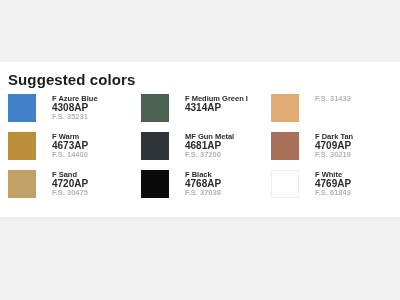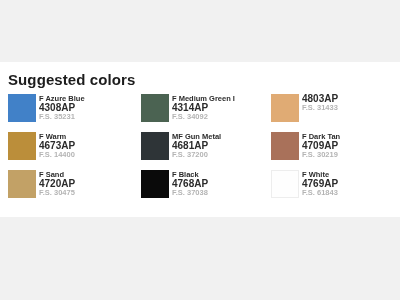--- a/index.html
+++ b/index.html
@@ -47,21 +47,21 @@
   .color-grid {
     display: grid;
     grid-template-columns: 133px 130px 137px;
     grid-auto-rows: 38px;
     padding: 6px 0 0 8px;
     box-sizing: border-box;
   }
   .color-item {
     display: flex;
     align-items: flex-start;
-    gap: 3px;
+    gap: 16px;
   }
   .swatch {
     width: 28px;
     height: 28px;
     flex: 0 0 28px;
     border: 0;
   }
   .swatch-white {
     box-shadow: inset 0 0 0 1px #ededed;
   }
@@ -120,28 +120,26 @@
           <span class="c-code">4308AP</span>
           <span class="c-fs">F.S. 35231</span>
         </span>
       </div>
 
       <div class="color-item">
         <span class="swatch" style="background:#4b6352"></span>
         <span class="color-text">
           <span class="c-name">F Medium Green I</span>
           <span class="c-code">4314AP</span>
-          <span class="c-fs">F.S. 34092</span>
         </span>
       </div>
 
       <div class="color-item">
         <span class="swatch" style="background:#e0ab74"></span>
         <span class="color-text">
-          <span class="c-code">4803AP</span>
           <span class="c-fs">F.S. 31433</span>
         </span>
       </div>
 
       <div class="color-item">
         <span class="swatch" style="background:#bb8e3a"></span>
         <span class="color-text">
           <span class="c-name">F Warm</span>
           <span class="c-code">4673AP</span>
           <span class="c-fs">F.S. 14400</span>

